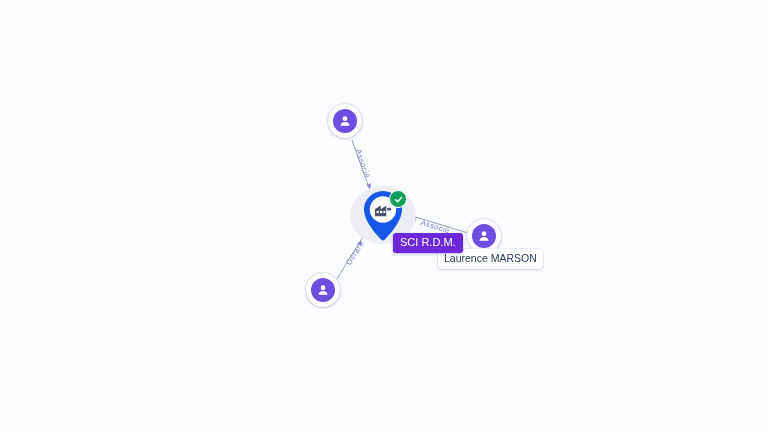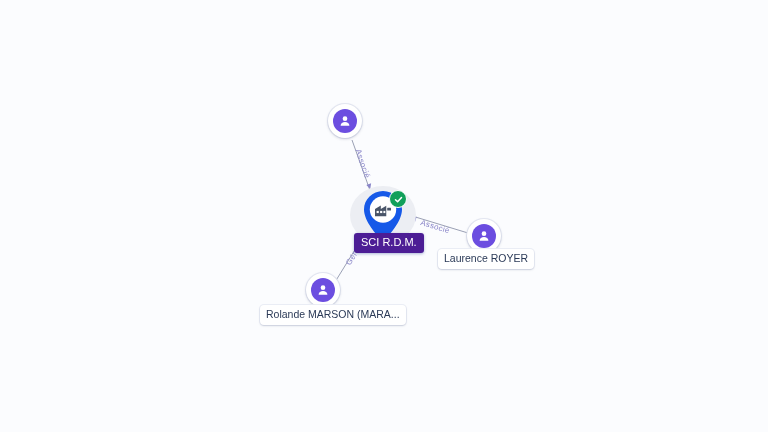--- a/index.html
+++ b/index.html
@@ -97,27 +97,28 @@
     color: #2b3a57;
     font-size: 10.5px;
     line-height: 13px;
     padding: 3px 6px 4px 6px;
     border-radius: 4px;
     white-space: nowrap;
     box-shadow: 0 1px 2px rgba(40,50,90,0.18), 0 0 0 1px rgba(234,237,246,0.9);
     z-index: 8;
   }
   .node-label.company {
-    background: #4c1d95;
+    background: #6d28d9;
     color: #ffffff;
     font-size: 11px;
     padding: 3px 7px 4px 7px;
     border-radius: 3px;
     box-shadow: 0 1px 3px rgba(20,50,140,0.35);
     z-index: 9;
+    margin-left: 39px;
   }
 
   
   .edge-label {
     position: absolute;
     color: #8a86c9;
     font-size: 8px;
     letter-spacing: 0.3px;
     white-space: nowrap;
     z-index: 5;
@@ -182,25 +183,24 @@
   <div class="node-label company" style="left:354px; top:233px;">SCI R.D.M.</div>
 
   <div class="person-node" style="left:467px; top:219px;">
     <div class="person-disc">
       <svg width="14" height="14" viewBox="0 0 24 24" fill="#ffffff">
         <circle cx="12" cy="8" r="4"></circle>
         <path d="M4.5 20c0-4.2 3.4-6.2 7.5-6.2s7.5 2 7.5 6.2z"></path>
       </svg>
     </div>
   </div>
-  <div class="node-label" style="left:438px; top:249px;">Laurence ROYER</div>
+  <div class="node-label" style="left:438px; top:249px;">Laurence MARSON</div>
 
   <div class="person-node" style="left:306px; top:273px;">
     <div class="person-disc">
       <svg width="14" height="14" viewBox="0 0 24 24" fill="#ffffff">
         <circle cx="12" cy="8" r="4"></circle>
         <path d="M4.5 20c0-4.2 3.4-6.2 7.5-6.2s7.5 2 7.5 6.2z"></path>
       </svg>
     </div>
   </div>
-  <div class="node-label" style="left:260px; top:305px;">Rolande MARSON (MARA...</div>
 
 </div>
 
 </body></html>

